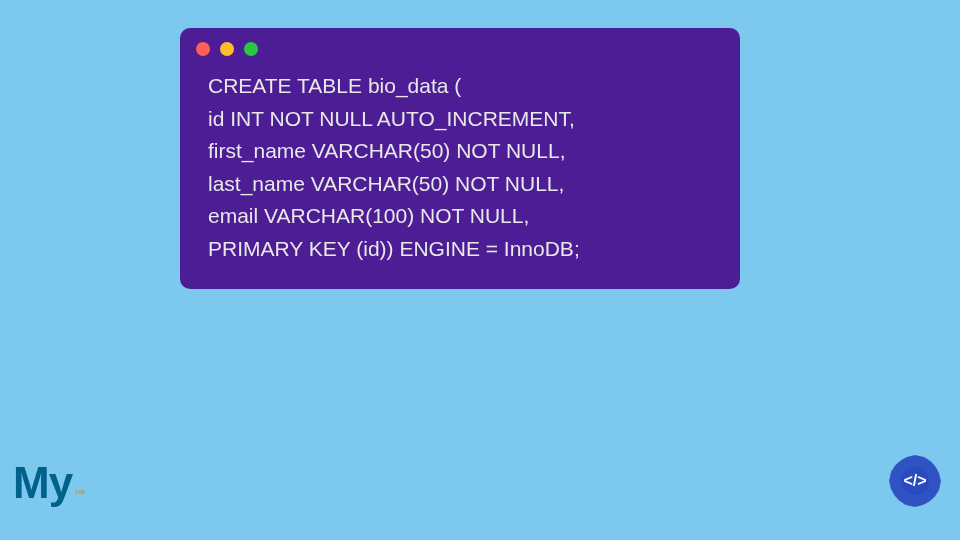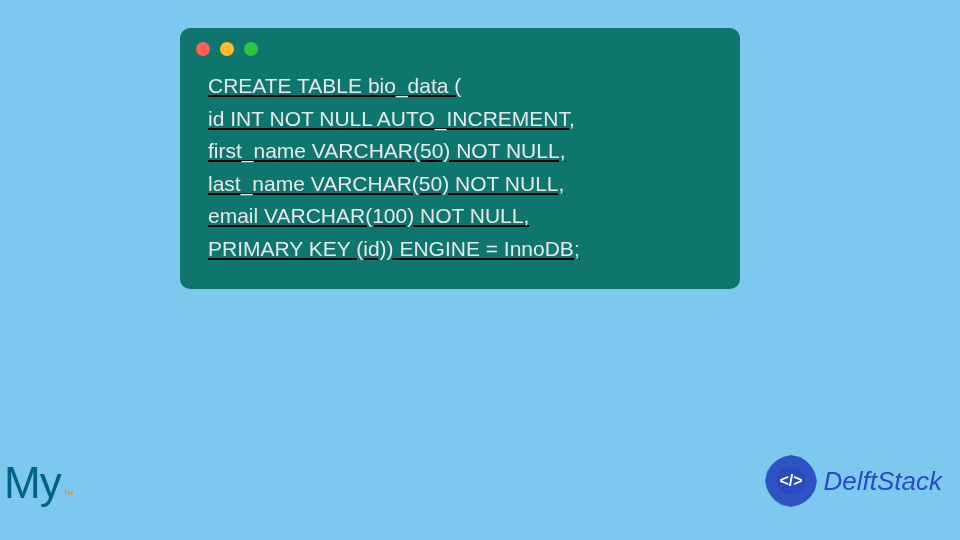--- a/index.html
+++ b/index.html
@@ -12,24 +12,23 @@
       height: 540px;
       background: #7cc8ef;
       position: relative;
       font-family: Arial, Helvetica, sans-serif;
     }
     .code-window {
       position: absolute;
       top: 28px;
       left: 180px;
       width: 560px;
-      background: #0f766e;
+      background: #4c1d95;
       border-radius: 10px;
       padding-bottom: 20px;
-      text-decoration: underline;
     }
     .window-bar {
       display: flex;
       gap: 10px;
       padding: 14px 16px 8px 16px;
     }
     .dot {
       width: 14px;
       height: 14px;
       border-radius: 50%;
@@ -41,24 +40,24 @@
       padding: 6px 28px 4px 28px;
       color: #e8e8e8;
       font-size: 21px;
       line-height: 1.55;
       font-family: Arial, Helvetica, sans-serif;
       white-space: pre-wrap;
     }
     .mysql-logo {
       position: absolute;
       bottom: 32px;
-      left: 4px;
+      left: 13px;
       display: flex;
       align-items: baseline;
-      font-weight: 400;
+      font-weight: 700;
     }
     .mysql-my {
       color: #00618a;
       font-size: 44px;
       letter-spacing: -1px;
     }
     .mysql-sql {
       color: #e48e00;
       font-size: 44px;
       letter-spacing: -1px;
@@ -129,14 +128,13 @@
   <div class="ds-icon">
     <svg width="54" height="54" viewBox="0 0 54 54">
       <g transform="translate(27,27)">
         <polygon class="ds-outer" points="0,-26 8,-24 15,-20 20,-15 24,-8 26,0 24,8 20,15 15,20 8,24 0,26 -8,24 -15,20 -20,15 -24,8 -26,0 -24,-8 -20,-15 -15,-20 -8,-24" opacity="0.85"></polygon>
         <polygon class="ds-outer" transform="rotate(22.5)" points="0,-26 8,-24 15,-20 20,-15 24,-8 26,0 24,8 20,15 15,20 8,24 0,26 -8,24 -15,20 -20,15 -24,8 -26,0 -24,-8 -20,-15 -15,-20 -8,-24" opacity="0.55"></polygon>
         <circle class="ds-inner-circle" r="14"></circle>
         <text x="0" y="5" text-anchor="middle" class="ds-code">&lt;/&gt;</text>
       </g>
     </svg>
   </div>
-  <span class="ds-text">DelftStack</span>
 </div>
 
 </body></html>

